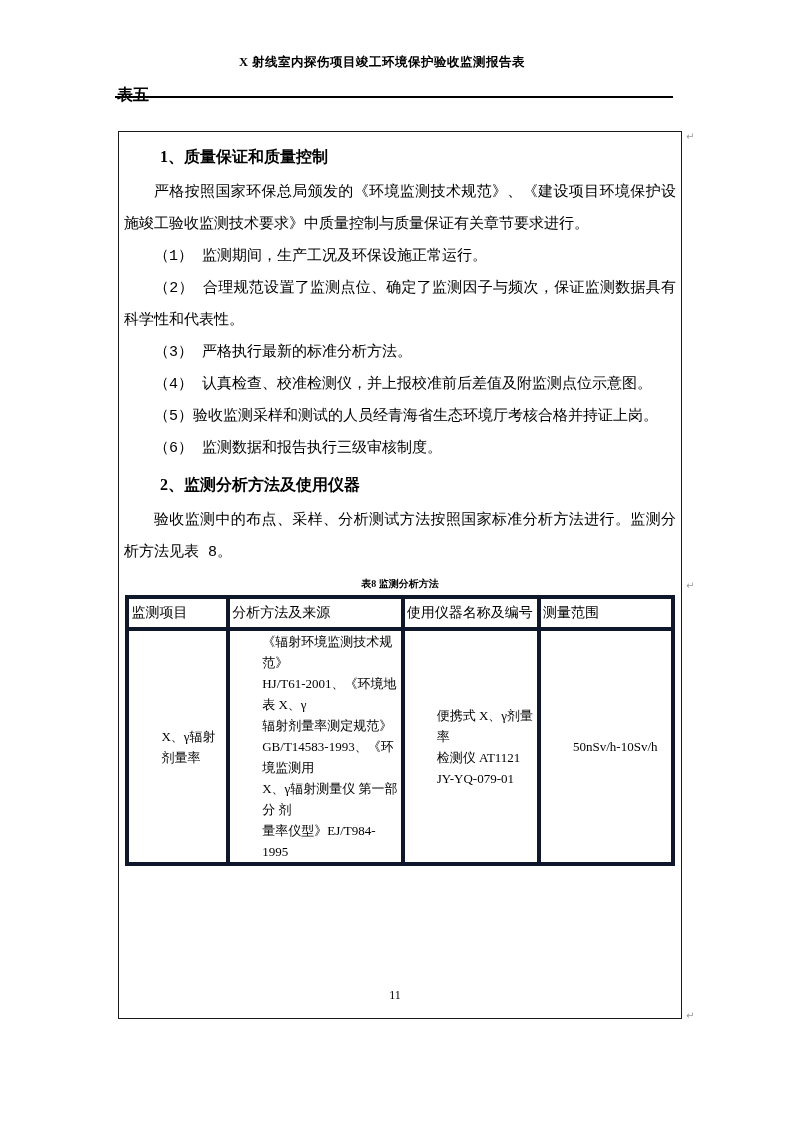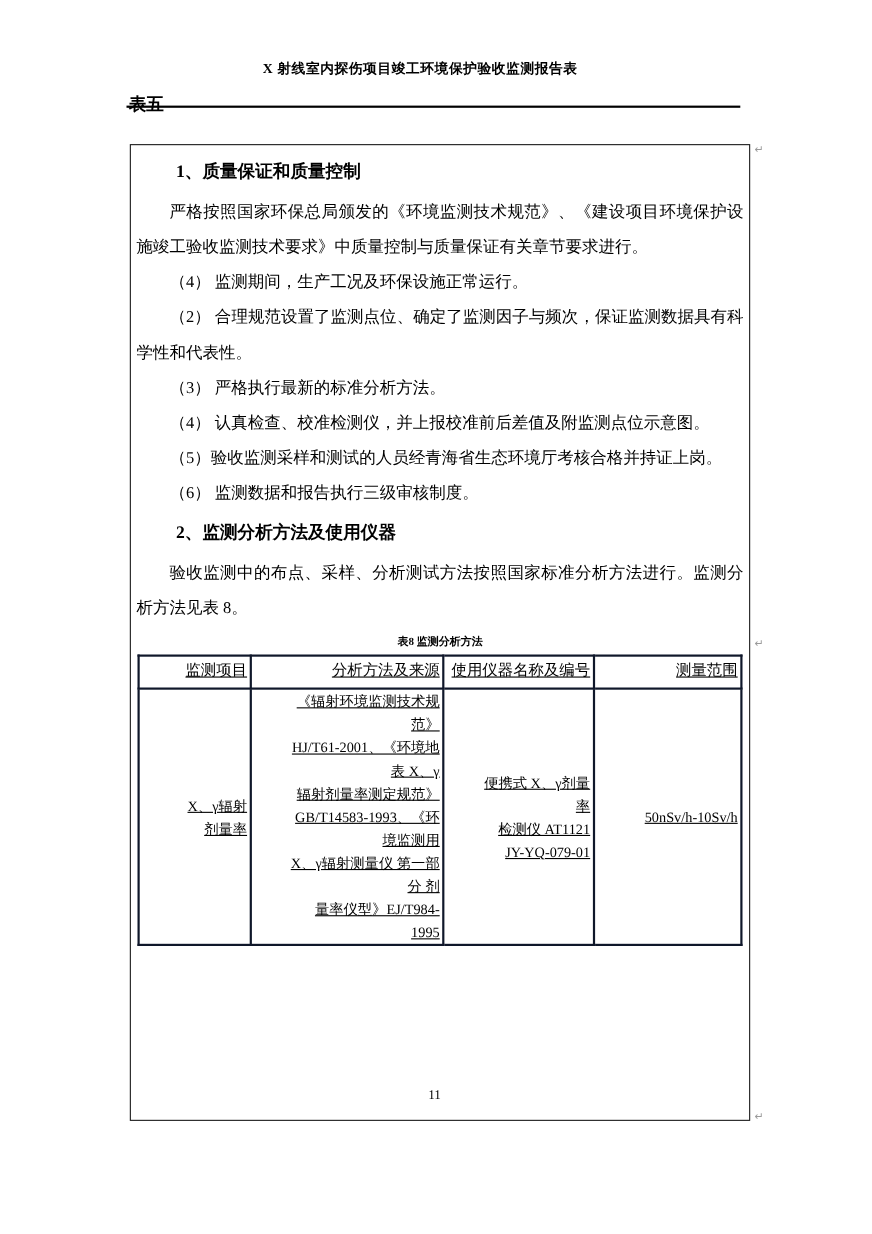--- a/index.html
+++ b/index.html
@@ -56,41 +56,41 @@
   .sec-heading {
     margin: 4px;
     font-size: 16px;
     font-weight: bold;
     text-indent: 2em;
     text-align: left;
   }
   .para, .list-item {
     margin: 0;
     text-indent: 2em;
+    font-family: Liberation Mono, monospace;
   }
   .table8-title {
     margin: 4px 0 0 0;
     text-align: center;
     font-weight: bold;
     font-size: 10px;
     line-height: 22px;
     text-indent: 0;
   }
   table.t8 {
     border-collapse: collapse;
     width: 99.5%;
     margin: 0 auto;
     table-layout: fixed;
   }
   table.t8 th, table.t8 td {
-    border: 2px solid #0f172a;
-    text-align: right;
+    border: 4px solid #0f172a;
+    text-align: left;
     padding: 0 2px;
     overflow: hidden;
-    text-decoration: underline;
   }
   table.t8 th {
     font-weight: normal;
     font-size: 14px;
     height: 28px;
     line-height: 28px;
   }
   table.t8 td {
     font-size: 13px;
     line-height: 21px;
@@ -132,21 +132,21 @@
 <span class="return-mark mark-1">↵</span>
 <span class="return-mark mark-2">↵</span>
 <span class="return-mark mark-3">↵</span>
 
 <div class="main-box">
   <div class="box-content">
 
     <p class="sec-heading">1、质量保证和质量控制</p>
     <p class="para">严格按照国家环保总局颁发的《环境监测技术规范》、《建设项目环境保护设施竣工验收监测技术要求》中质量控制与质量保证有关章节要求进行。</p>
 
-    <p class="list-item">（4） 监测期间，生产工况及环保设施正常运行。</p>
+    <p class="list-item">（1） 监测期间，生产工况及环保设施正常运行。</p>
     <p class="list-item">（2） 合理规范设置了监测点位、确定了监测因子与频次，保证监测数据具有科学性和代表性。</p>
     <p class="list-item">（3） 严格执行最新的标准分析方法。</p>
     <p class="list-item">（4） 认真检查、校准检测仪，并上报校准前后差值及附监测点位示意图。</p>
     <p class="list-item">（5）验收监测采样和测试的人员经青海省生态环境厅考核合格并持证上岗。</p>
     <p class="list-item">（6） 监测数据和报告执行三级审核制度。</p>
 
     <p class="sec-heading">2、监测分析方法及使用仪器</p>
     <p class="para">验收监测中的布点、采样、分析测试方法按照国家标准分析方法进行。监测分析方法见表 8。</p>
 
     <p class="table8-title">表8  监测分析方法</p>

